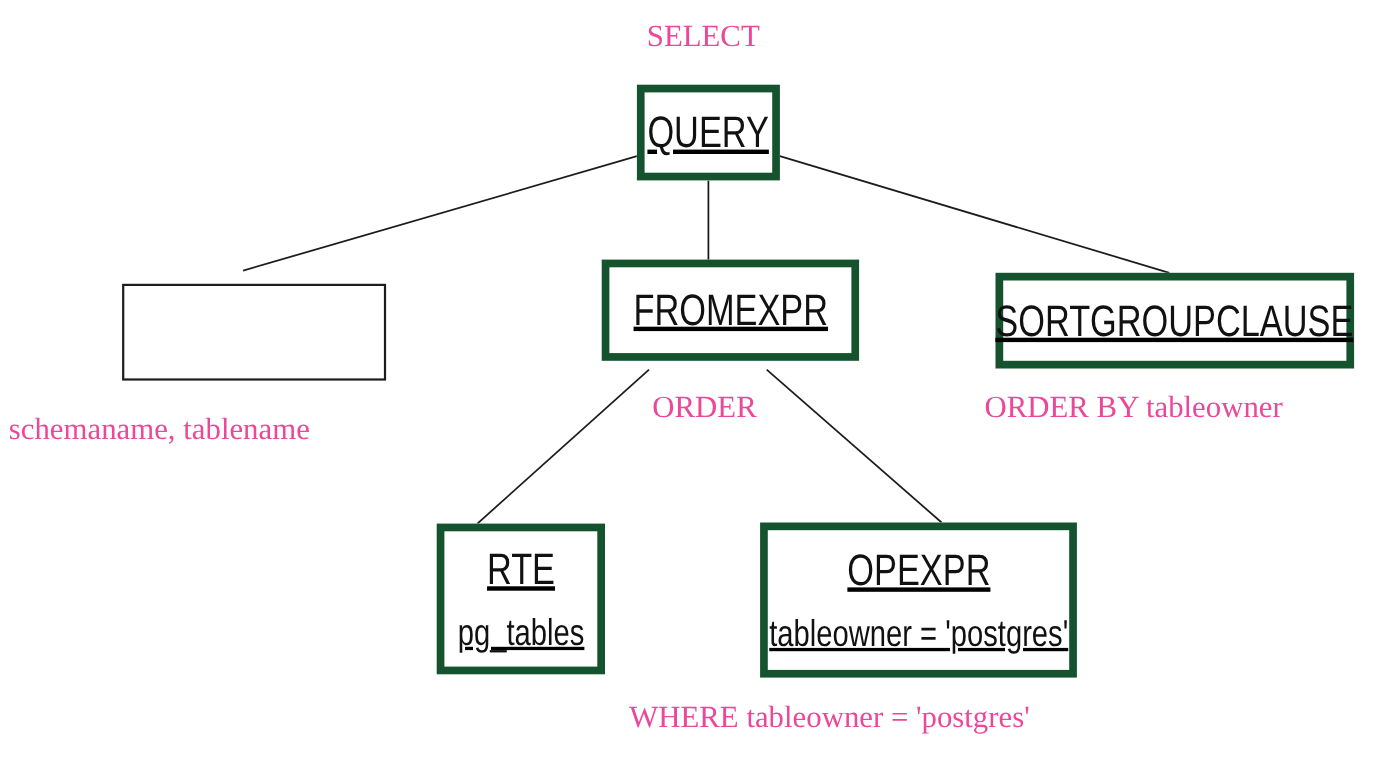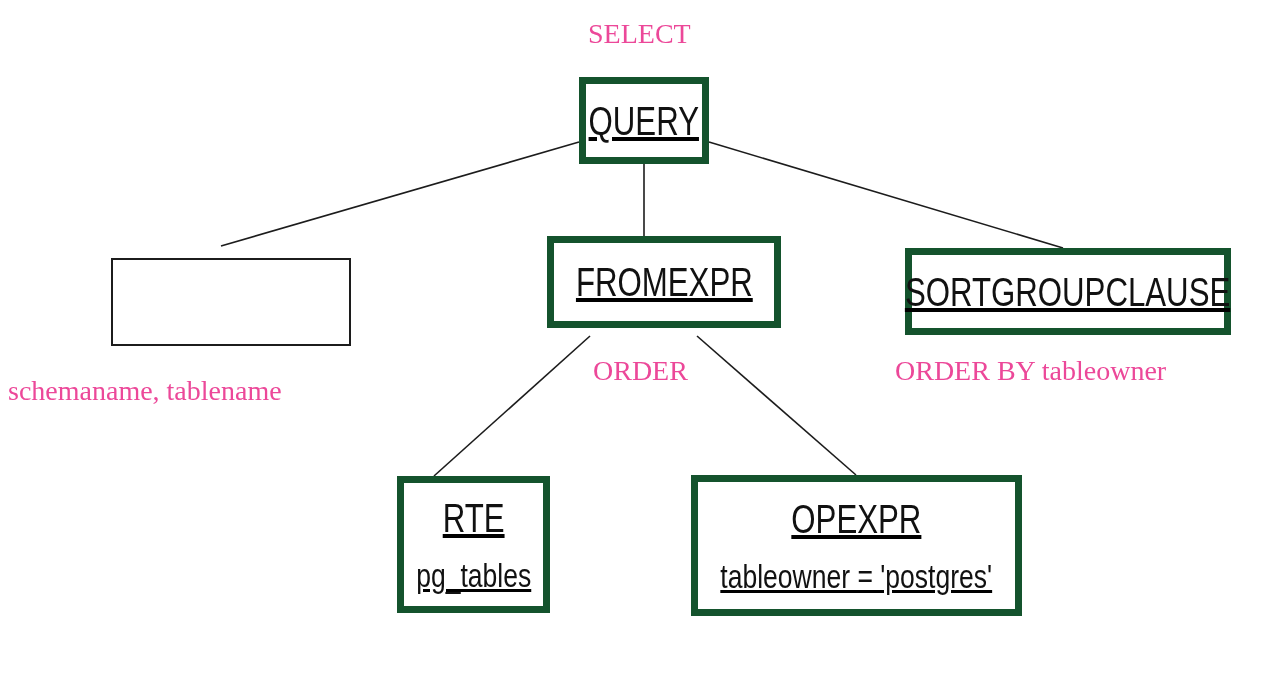--- a/index.html
+++ b/index.html
@@ -101,18 +101,19 @@
   <div class="node" style="left:905px; top:248px; width:326px; height:87px;">
     <span class="lbl">SORTGROUPCLAUSE</span>
   </div>
   <div class="caption" style="left:895px; top:352px;">ORDER BY tableowner</div>
 
   <div class="node" style="left:373px; top:476px; width:153px; height:137px;margin-left:24px;">
     <span class="lbl">RTE</span>
     <span class="sub">pg_tables</span>
   </div>
 
-  <div class="node" style="left:691px; top:475px; width:331px; height:141px;">
+  <div class="node" style="left:691px; top:475px; width:288px; height:141px;">
     <span class="lbl">OPEXPR</span>
     <span class="sub">tableowner = 'postgres'</span>
   </div>
+  <div class="caption" style="left:572px; top:634px;">WHERE tableowner = 'postgres'</div>
 
 </div>
 
 </body></html>

